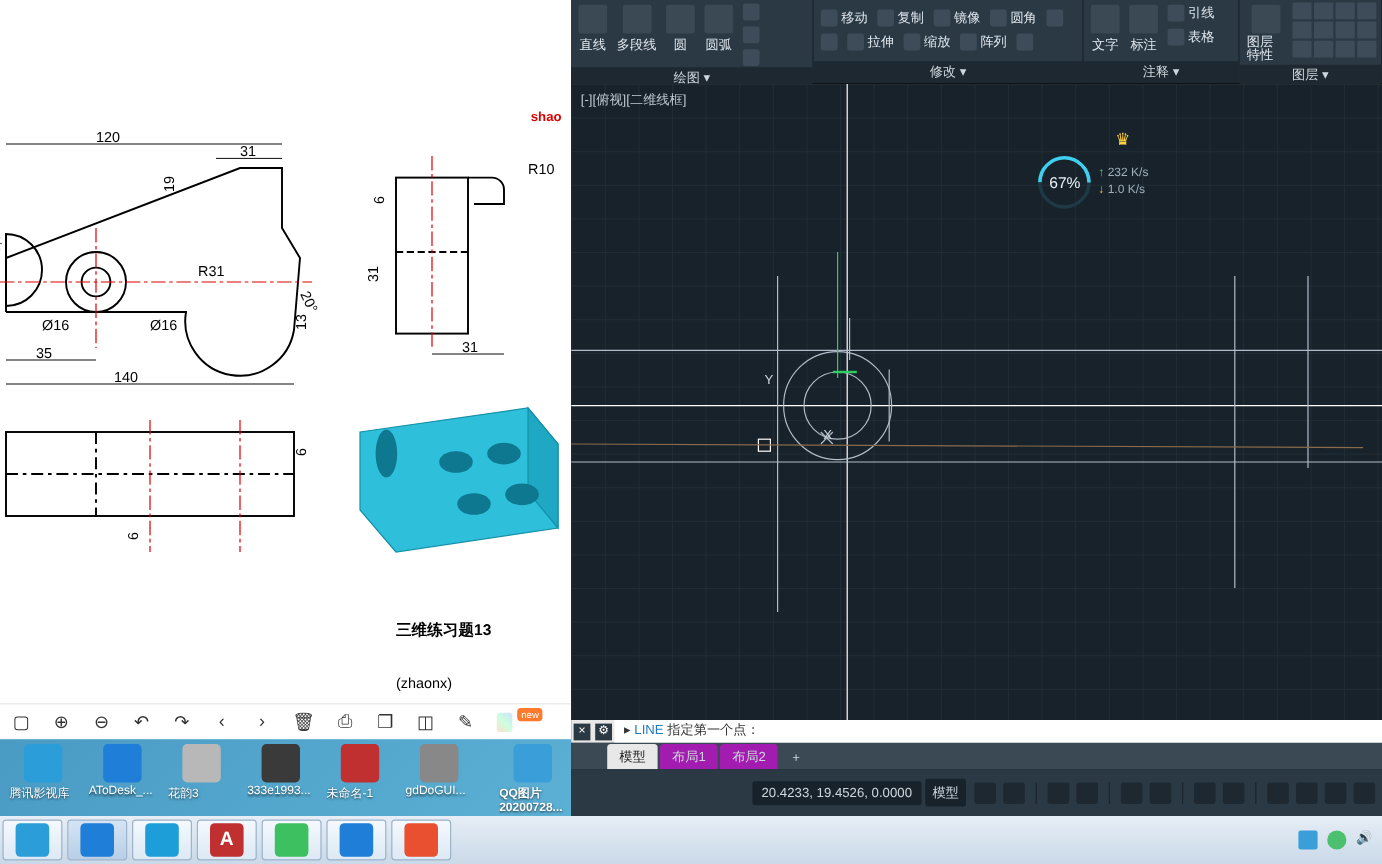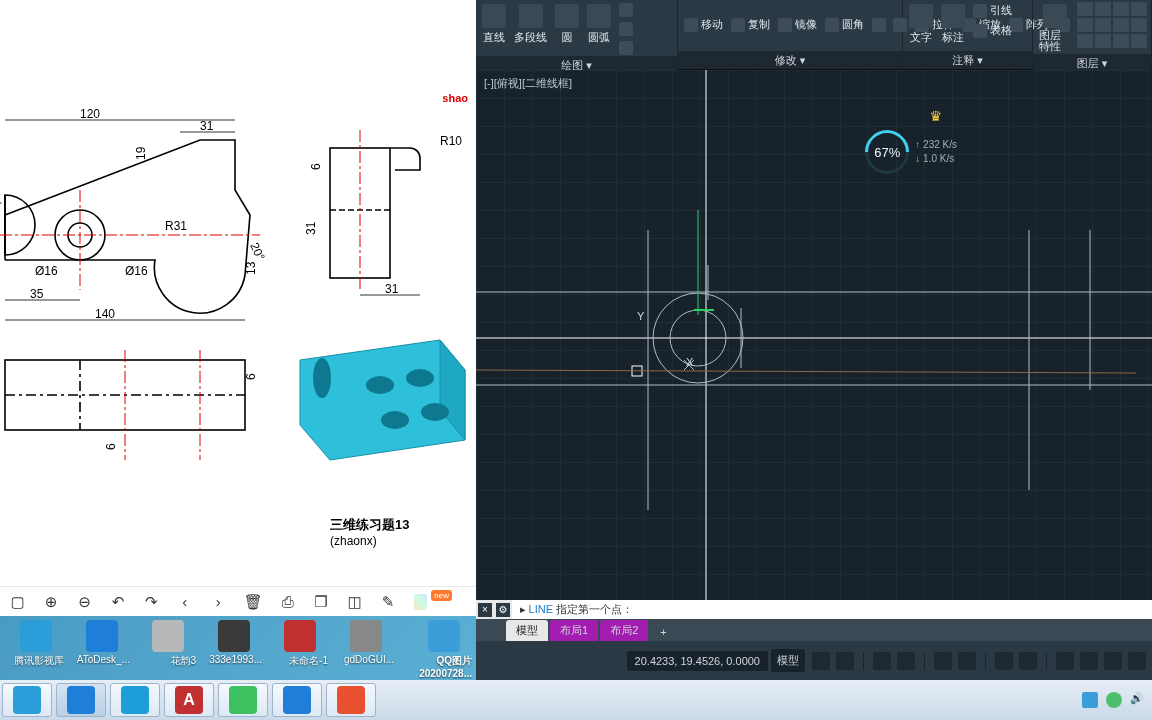--- a/index.html
+++ b/index.html
@@ -5,30 +5,30 @@
 *{margin:0;padding:0;box-sizing:border-box;font-family:"Microsoft YaHei",Arial,sans-serif;}
 body{width:1152px;height:720px;overflow:hidden;background:#c0c0c0;position:relative;}
 
 
 .left-panel{position:absolute;left:0;top:0;width:476px;height:680px;background:#fff;}
 .drawing-area{position:absolute;left:0;top:60px;width:476px;height:500px;}
 .drawing-area svg{display:block;}
 .red-label{position:absolute;right:8px;top:92px;color:#d00;font-size:11px;font-weight:bold;}
 .title-block{position:absolute;left:330px;top:516px;font-size:13px;}
 .title-block .t1{font-weight:bold;}
-.title-block .t2{font-size:12px;}
+.title-block .t2{font-size:12px;margin-top:28px;}
 
 
 .img-toolbar{position:absolute;left:0;top:586px;width:476px;height:30px;background:#fff;display:flex;align-items:center;gap:18px;padding:0 10px;border-top:1px solid #e8e8e8;}
 .img-toolbar .ico{width:18px;height:18px;display:flex;align-items:center;justify-content:center;color:#333;font-size:15px;cursor:pointer;}
 .new-badge{background:#ff7a2d;color:#fff;font-size:8px;padding:1px 3px;border-radius:3px;position:relative;top:-6px;left:-14px;}
 
 
 .desktop{position:absolute;left:0;top:616px;width:476px;height:64px;background:linear-gradient(135deg,#4a9bc4,#5bb0d4);}
-.d-icon{position:absolute;width:56px;text-align:right;cursor:pointer;}
+.d-icon{position:absolute;width:56px;text-align:left;cursor:pointer;}
 .d-icon .box{width:32px;height:32px;margin:0 auto 2px;border-radius:4px;}
 .d-icon .lbl{font-size:10px;color:#fff;text-shadow:0 1px 2px rgba(0,0,0,.7);white-space:nowrap;overflow:hidden;}
 
 
 .cad{position:absolute;left:476px;top:0;width:676px;height:680px;background:#18222b;}
 .ribbon{height:70px;background:#2b3944;display:flex;border-bottom:1px solid #111;}
 .rib-panel{border-right:1px solid #1a242e;display:flex;flex-direction:column;}
 .rib-body{flex:1;display:flex;align-items:flex-start;padding:2px 4px 0;gap:4px;}
 .rib-title{height:18px;background:#1e2831;color:#cfd6dc;font-size:11px;text-align:center;line-height:18px;}
 .rib-btn{display:flex;flex-direction:column;align-items:center;cursor:pointer;padding:2px;}
@@ -235,21 +235,21 @@
               <div class="si"></div>
             </div>
             <div class="rib-sm">
               <div class="si"></div>
             </div>
           </div>
         </div>
         <div class="rib-title">绘图 ▾</div>
       </div>
       <div class="rib-panel" style="width:225px">
-        <div class="rib-body" style="flex-direction:row;gap:3px;padding-top:16px">
+        <div class="rib-body" style="flex-direction:column;gap:3px;padding-top:6px">
           <div style="display:flex;gap:4px">
             <div class="rib-sm"><div class="si"></div>移动</div>
             <div class="rib-sm"><div class="si"></div>复制</div>
             <div class="rib-sm"><div class="si"></div>镜像</div>
             <div class="rib-sm"><div class="si"></div>圆角</div>
             <div class="rib-sm">
               <div class="si"></div>
             </div>
           </div>
           <div style="display:flex;gap:4px">

